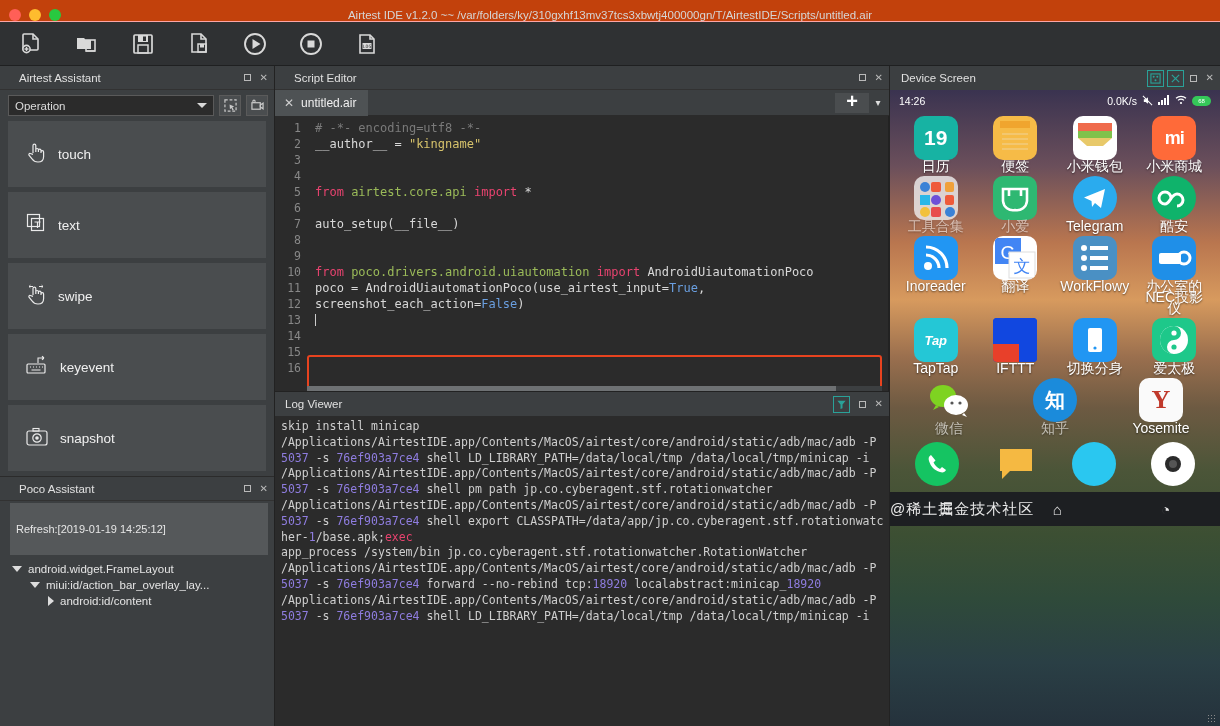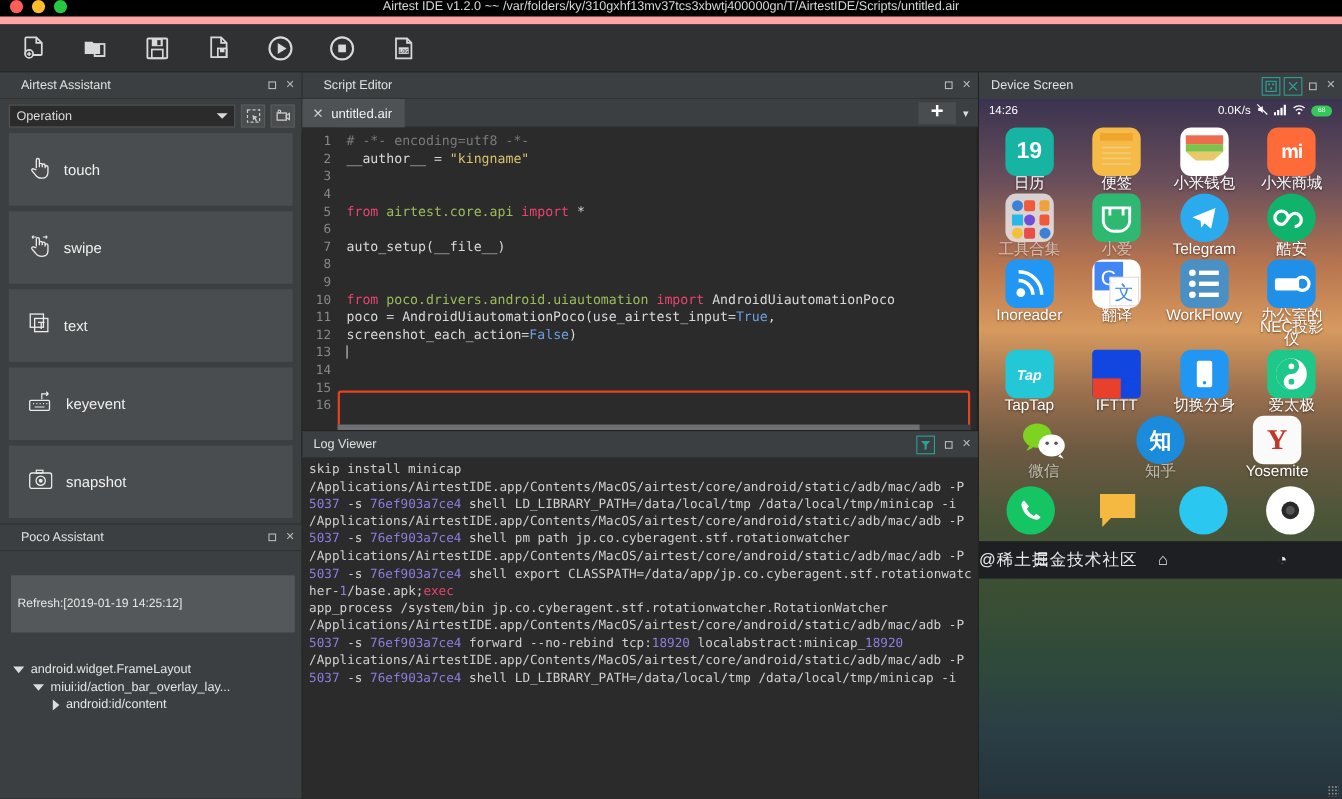--- a/index.html
+++ b/index.html
@@ -1,21 +1,21 @@
 <!DOCTYPE html>
 <html><head>
 <meta charset="utf-8">
 <style>
   * { margin:0; padding:0; box-sizing:border-box; }
   html,body { width:1220px; height:726px; overflow:hidden; background:#2b2b2b;
     font-family:"Liberation Sans", sans-serif; }
 
   
-  #titlebar { height:22px; background:#000000; display:flex; align-items:flex-start;
-    position:relative; border-bottom:7px solid #fca5a5; }
+  #titlebar { height:22px; background:#c2410c; display:flex; align-items:flex-end;
+    position:relative; border-bottom:1px solid #fca5a5; }
   .traffic { display:flex; gap:8px; padding-left:9px; }
   .dot { width:12px; height:12px; border-radius:50%; display:block; }
   .dot.red{background:#ff5f57;} .dot.yellow{background:#febc2e;} .dot.green{background:#28c840;}
   #window-title { position:absolute; left:0; right:0; text-align:center;
     font-size:11.5px; color:#d6d6d6; pointer-events:none; }
 
   
   #toolbar { height:44px; background:#2f3133; display:flex; align-items:center;
     padding-left:16px; gap:26px; border-bottom:1px solid #1f2021; }
   .tb-btn { width:30px; height:30px; display:flex; align-items:center; justify-content:center;
@@ -44,21 +44,21 @@
     border-top:5px solid #d8d8d8; }
   .mini-btn { width:22px; height:21px; background:#4a4d4f; border:1px solid #5a5a5a;
     display:flex; align-items:center; justify-content:center; cursor:pointer; }
 
   .op-list { padding:0 8px; }
   .op-item { height:66px; background:#4a4d4f; margin-bottom:5px; display:flex;
     align-items:center; gap:12px; padding-left:18px; cursor:pointer; }
   .op-item .lbl { font-size:13.5px; color:#f0f0f0; }
 
   #poco-panel { margin-top:auto; display:flex; flex-direction:column; flex:1;
-    border-top:1px solid #2b2b2b;gap:20px; }
+    border-top:1px solid #2b2b2b; }
   .refresh-bar { margin:2px 6px 0 10px; background:#55585a; padding:20px 6px;
     font-size:11px; color:#e6e6e6; }
   .tree { padding:6px 4px; font-size:11.5px; color:#e4e4e4; background:#3c3f41; flex:1;}
   .tnode { display:flex; align-items:center; gap:6px; padding:2px 0; cursor:pointer; }
   .tri-d { width:0;height:0;border-left:5px solid transparent;border-right:5px solid transparent;
     border-top:6px solid #ddd; }
   .tri-r { width:0;height:0;border-top:5px solid transparent;border-bottom:5px solid transparent;
     border-left:6px solid #ddd; }
 
   
@@ -237,36 +237,36 @@
       <div class="op-item">
         <span>
           <svg width="20" height="22" viewBox="0 0 20 22">
               <path d="M7 12V4.5a1.4 1.4 0 0 1 2.8 0V11m0-2.2a1.3 1.3 0 0 1 2.6 0V11m0-1.6a1.3 1.3 0 0 1 2.6 0V12m0-1a1.3 1.3 0 0 1 2.6 0v4.4c0 3.4-2.2 5.6-5.6 5.6-3 0-4.6-1-5.8-3L3 14.2c-.5-1 .3-2 1.3-1.7L7 13.4" fill="none" stroke="#eaeaea" stroke-width="1.2"></path>
             </svg>
         </span>
         <span class="lbl">touch</span>
       </div>
       <div class="op-item">
         <span>
-          <svg width="20" height="22" viewBox="0 0 20 22">
-              <path d="M7 12V5.5a1.4 1.4 0 0 1 2.8 0V11m0-2.2a1.3 1.3 0 0 1 2.6 0V11m0-1.6a1.3 1.3 0 0 1 2.6 0V12m0-1a1.3 1.3 0 0 1 2.6 0v4.4c0 3.4-2.2 5.6-5.6 5.6-3 0-4.6-1-5.8-3L3 14.2c-.5-1 .3-2 1.3-1.7L7 13.4" fill="none" stroke="#eaeaea" stroke-width="1.2"></path>
-              <path d="M3 3.5h4M3 3.5l1.4-1.3M3 3.5l1.4 1.3M17 3.5h-4M17 3.5l-1.4-1.3M17 3.5l-1.4 1.3" stroke="#eaeaea" stroke-width="1"></path>
-            </svg>
-        </span>
-        <span class="lbl">swipe</span>
-      </div>
-      <div class="op-item">
-        <span>
           <svg width="20" height="20" viewBox="0 0 20 20">
               <rect x="1.5" y="1.5" width="12" height="12" fill="none" stroke="#eaeaea" stroke-width="1.2"></rect>
               <rect x="5.5" y="5.5" width="12" height="12" fill="none" stroke="#eaeaea" stroke-width="1.2"></rect>
               <path d="M8.5 9h6M11.5 9v6" stroke="#eaeaea" stroke-width="1.2"></path>
             </svg>
         </span>
         <span class="lbl">text</span>
+      </div>
+      <div class="op-item">
+        <span>
+          <svg width="20" height="22" viewBox="0 0 20 22">
+              <path d="M7 12V5.5a1.4 1.4 0 0 1 2.8 0V11m0-2.2a1.3 1.3 0 0 1 2.6 0V11m0-1.6a1.3 1.3 0 0 1 2.6 0V12m0-1a1.3 1.3 0 0 1 2.6 0v4.4c0 3.4-2.2 5.6-5.6 5.6-3 0-4.6-1-5.8-3L3 14.2c-.5-1 .3-2 1.3-1.7L7 13.4" fill="none" stroke="#eaeaea" stroke-width="1.2"></path>
+              <path d="M3 3.5h4M3 3.5l1.4-1.3M3 3.5l1.4 1.3M17 3.5h-4M17 3.5l-1.4-1.3M17 3.5l-1.4 1.3" stroke="#eaeaea" stroke-width="1"></path>
+            </svg>
+        </span>
+        <span class="lbl">swipe</span>
       </div>
       <div class="op-item">
         <span>
           <svg width="22" height="20" viewBox="0 0 22 20">
               <rect x="1" y="9" width="18" height="9" rx="1" fill="none" stroke="#eaeaea" stroke-width="1.2"></rect>
               <path d="M4 12h1M7 12h1M10 12h1M13 12h1M16 12h1M5.5 15h9" stroke="#eaeaea" stroke-width="1.1"></path>
               <path d="M12 8V3h6M18 3l-2-1.8M18 3l-2 1.8" fill="none" stroke="#eaeaea" stroke-width="1.1"></path>
             </svg>
         </span>
         <span class="lbl">keyevent</span>

